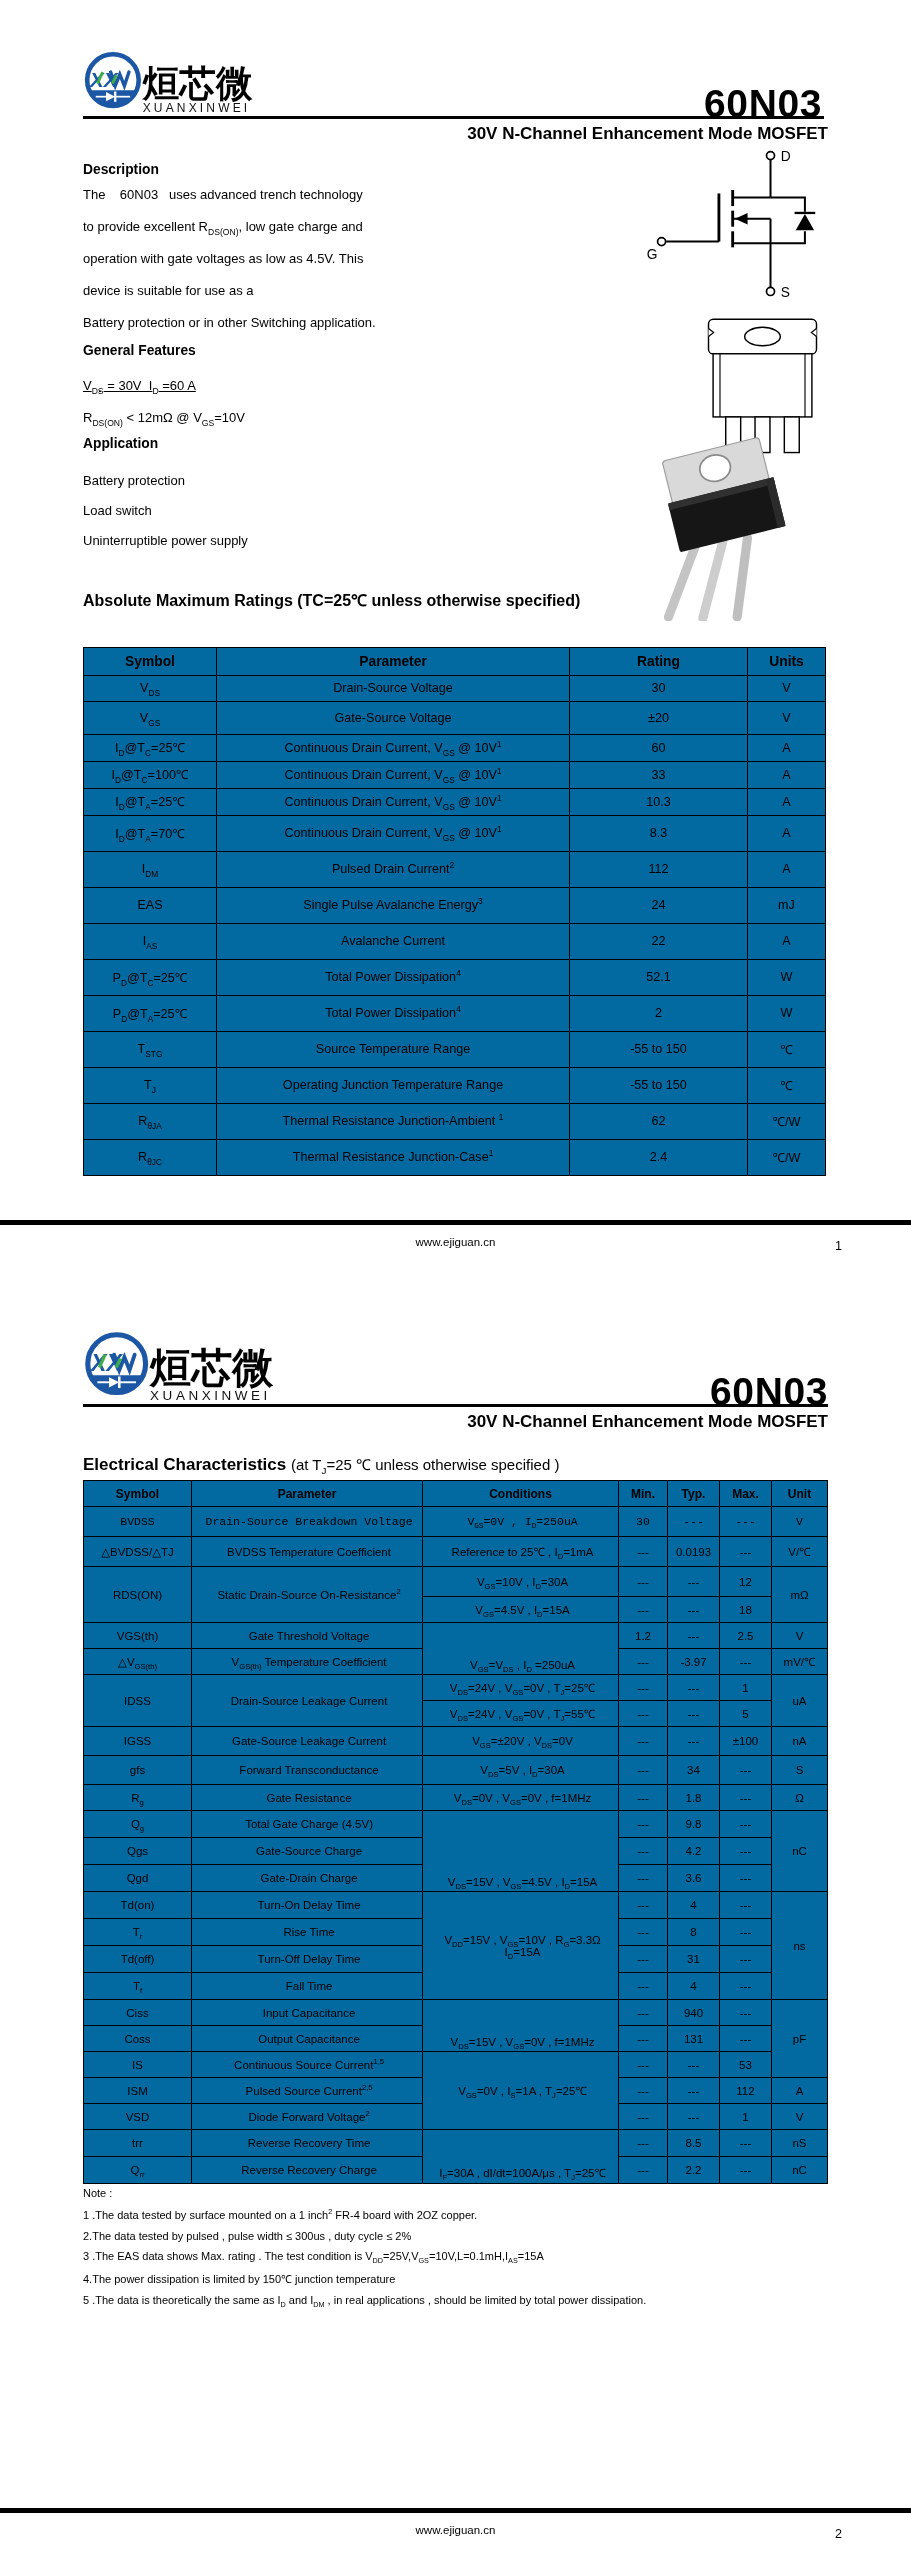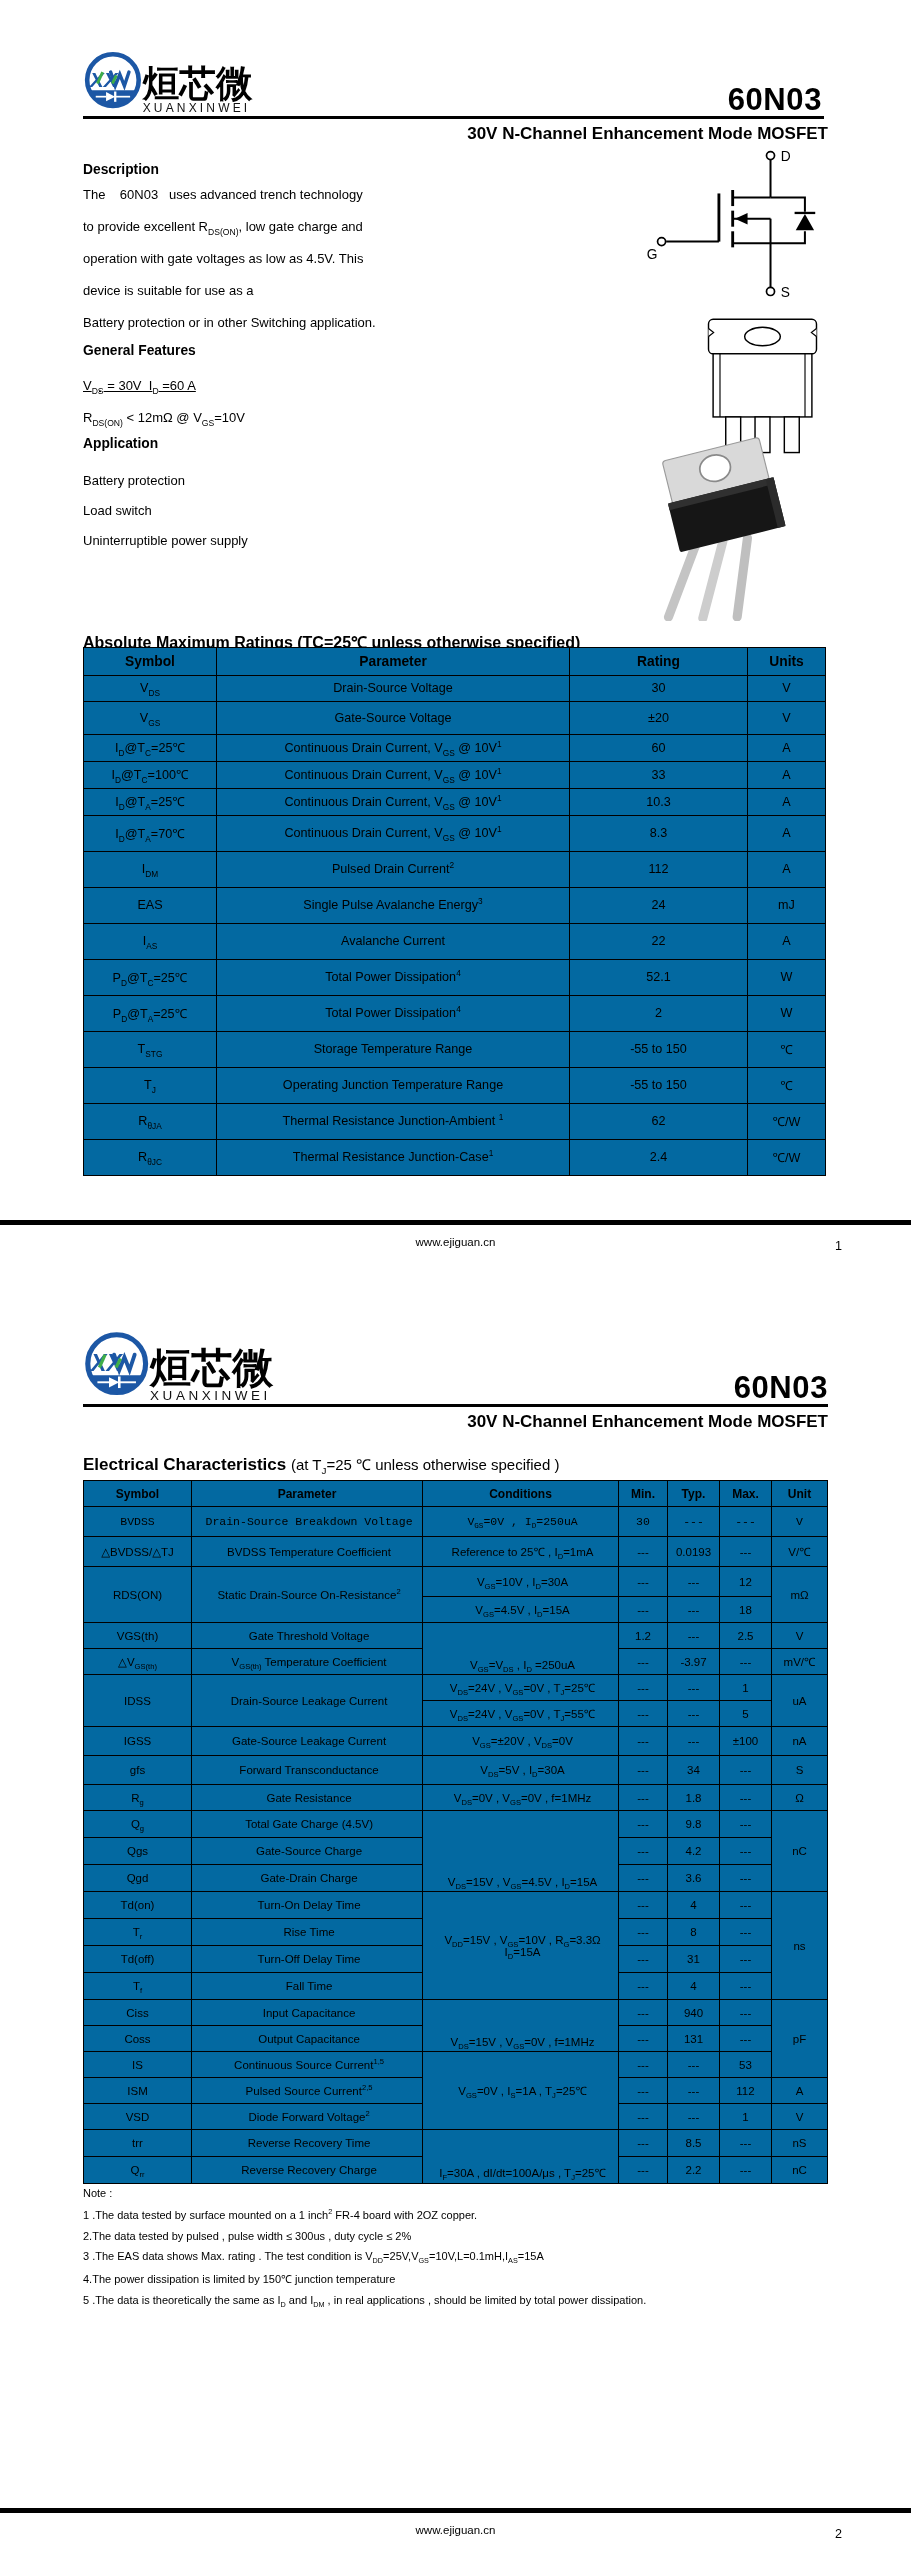--- a/index.html
+++ b/index.html
@@ -1,19 +1,19 @@
 <!DOCTYPE html>
 <html style="font-size:9.2px"><head>
 <meta charset="utf-8">
 <style>
   html,body{margin:0;padding:0;background:#fff;}
   body{width:911px;font-family:"Liberation Sans",sans-serif;color:#000;}
   .page{position:relative;width:911px;height:1288px;background:#fff;overflow:hidden;}
   .hdr-rule{position:absolute;background:#000;height:2.9px;}
-  .part-no{position:absolute;font-weight:700;font-size:31px;line-height:1;letter-spacing:0.6px;}
+  .part-no{position:absolute;font-weight:700;font-size:39px;line-height:1;letter-spacing:0.6px;}
   .subtitle{position:absolute;font-weight:700;font-size:17px;line-height:1.15;}
   .sec-h{position:absolute;font-weight:700;font-size:13.8px;line-height:1.1;}
   .big-h{position:absolute;font-weight:700;font-size:16px;line-height:1.1;}
   .ec-h{position:absolute;font-size:15px;line-height:1.1;}
   .ec-h b{font-size:17px;}
   .body-lines{position:absolute;font-size:13px;}
   .body-lines .bl{white-space:pre-wrap;}
   table{border-collapse:collapse;table-layout:fixed;position:absolute;background:#0369a1;border:1.7px solid #000;}
   td,th{border:1.1px solid #000;text-align:center;vertical-align:middle;padding:1.1px;overflow:hidden;white-space:pre-line;}
   th{font-weight:700;}
@@ -128,21 +128,21 @@
     </g>
     <g transform="rotate(-14 145 120)">
       <rect x="58" y="22" width="174" height="78" rx="6" fill="#d9d9d9" stroke="#9a9a9a" stroke-width="2"></rect>
       <ellipse cx="145" cy="56" rx="27" ry="23" fill="#fff" stroke="#8a8a8a" stroke-width="3"></ellipse>
       <rect x="50" y="96" width="190" height="88" rx="4" fill="#161616"></rect>
       <rect x="50" y="96" width="190" height="12" fill="#303030"></rect>
       <rect x="226" y="96" width="14" height="88" fill="#2b2b2b"></rect>
     </g>
   </svg>
 
-  <div class="big-h" style="left:83px;top:634px;">Absolute Maximum Ratings (TC=25℃ unless otherwise specified)</div>
+  <div class="big-h" style="left:83px;top:592px;">Absolute Maximum Ratings (TC=25℃ unless otherwise specified)</div>
   <table id="abs-table" class="t1" style="left:83px;top:647px;width:743px;">
       <colgroup>
         <col style="width: 133px;">
         <col style="width: 353px;">
         <col style="width: 178px;">
         <col style="width: 78px;">
       </colgroup>
       <thead>
         <tr style="height: 27.5px;">
           <th>Symbol</th>
@@ -213,21 +213,21 @@
           <td>W</td>
         </tr>
         <tr style="height: 36px;">
           <td>P<sub>D</sub>@T<sub>A</sub>=25℃</td>
           <td>Total Power Dissipation<sup>4</sup></td>
           <td>2</td>
           <td>W</td>
         </tr>
         <tr style="height: 36px;">
           <td>T<sub>STG</sub></td>
-          <td>Storage Temperature Range</td>
+          <td>Source Temperature Range</td>
           <td>-55 to 150</td>
           <td>℃</td>
         </tr>
         <tr style="height: 36px;">
           <td>T<sub>J</sub></td>
           <td>Operating Junction Temperature Range</td>
           <td>-55 to 150</td>
           <td>℃</td>
         </tr>
         <tr style="height: 36px;">

